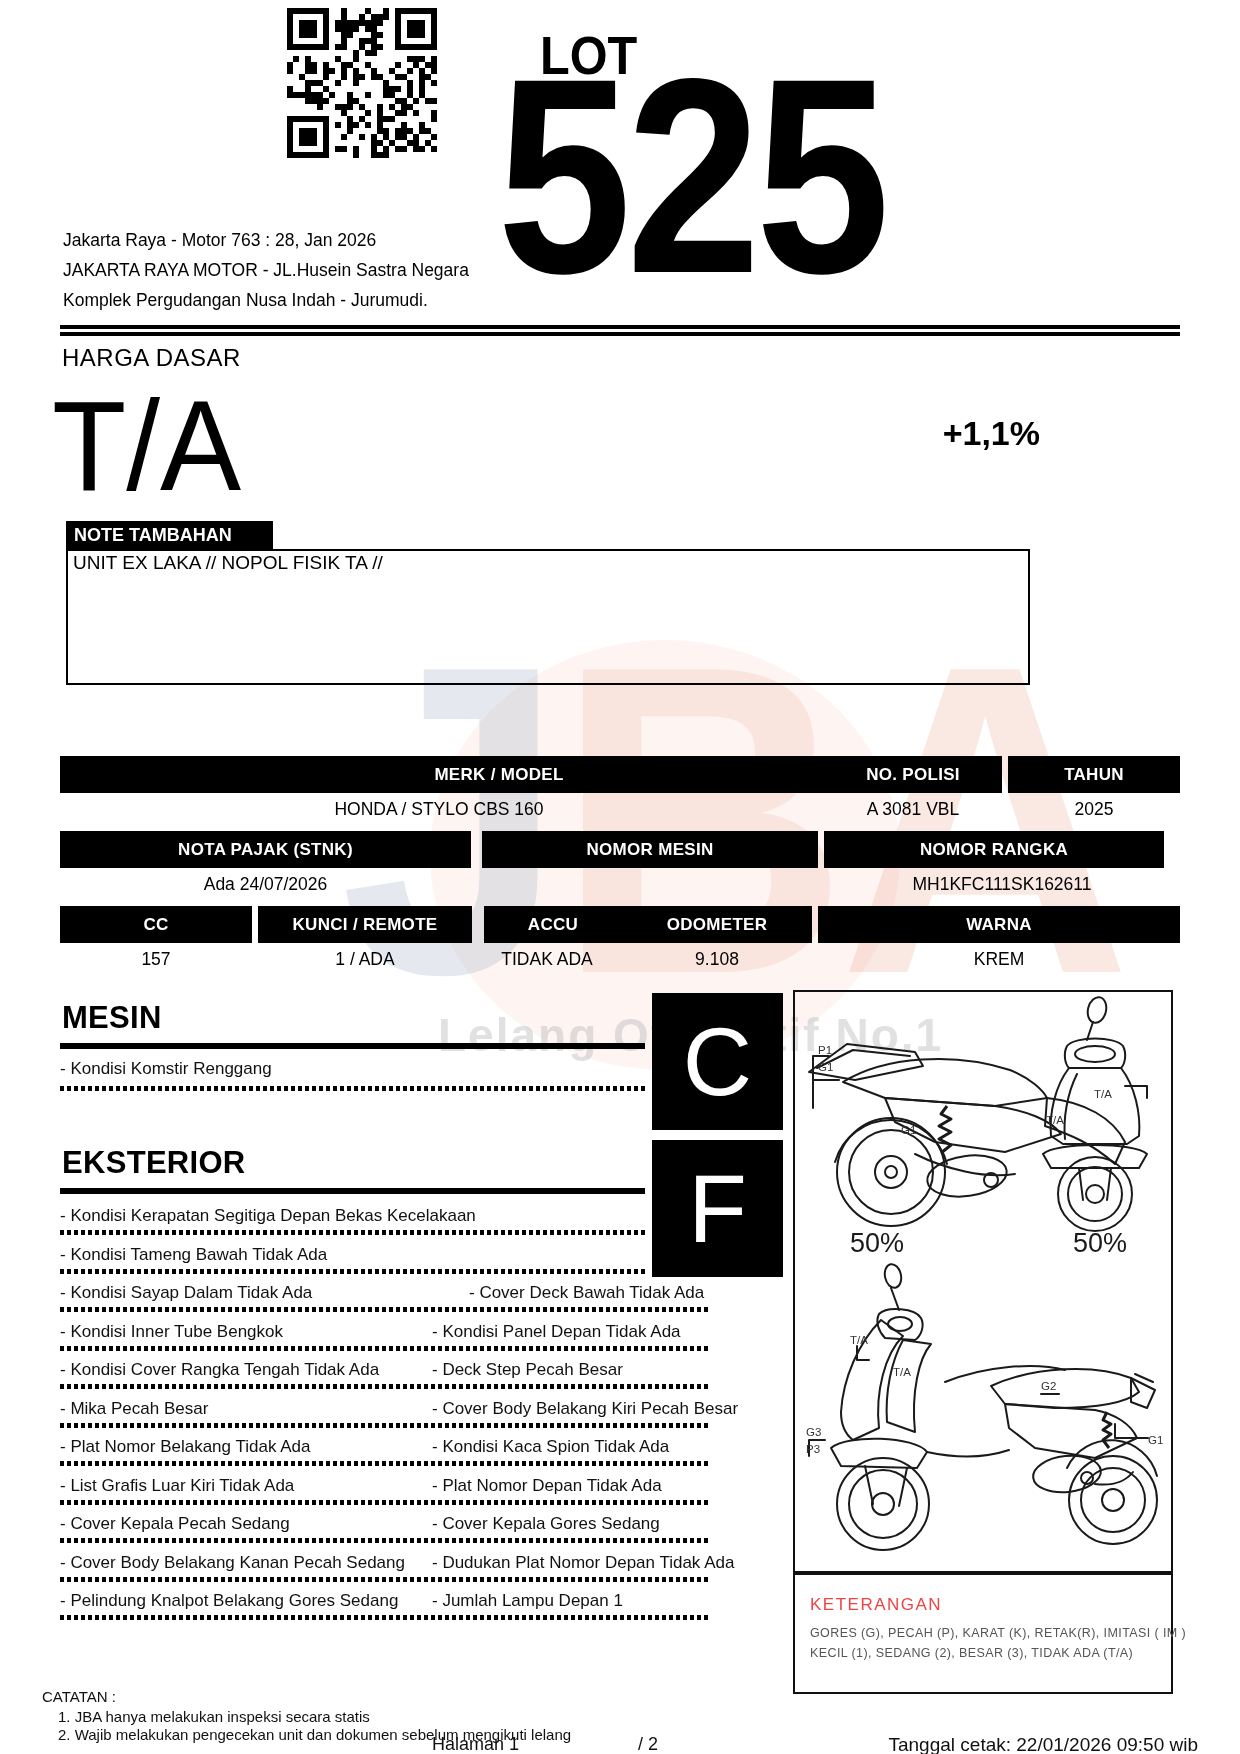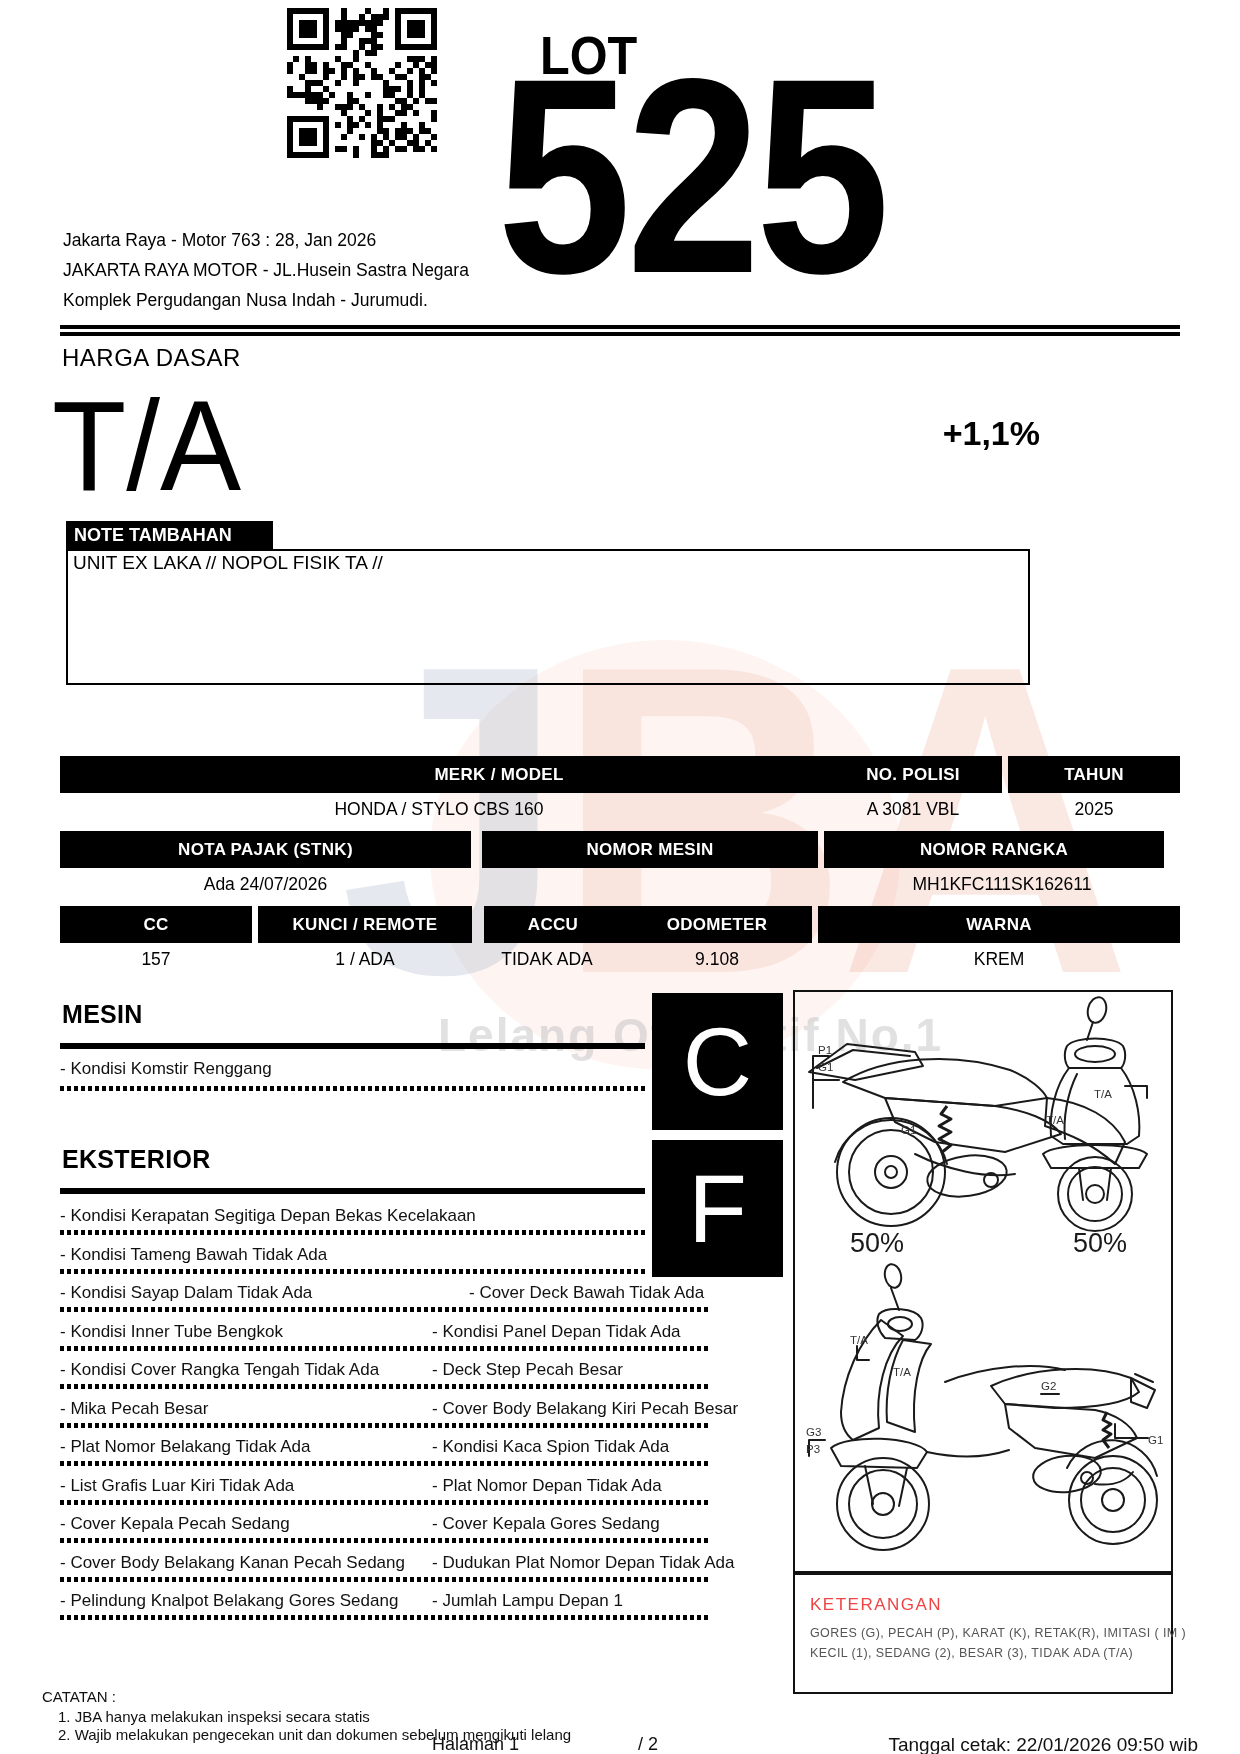--- a/index.html
+++ b/index.html
@@ -34,21 +34,21 @@
   .harga-change{left:840px;top:414px;width:200px;text-align:right;font-size:34px;font-weight:700;}
   .note-bar{left:66px;top:521px;width:207px;height:28px;background:#000;color:#fff;
             font-size:18px;font-weight:700;display:flex;align-items:center;padding-left:8px;}
   .note-box{left:66px;top:549px;width:964px;height:136px;border:2px solid #000;}
   .note-text{left:73px;top:552px;font-size:19px;}
   
   .th{background:#000;color:#fff;height:37px;display:flex;align-items:center;
       justify-content:center;font-size:17px;font-weight:700;letter-spacing:.3px;}
   .td{font-size:17.5px;text-align:center;}
   
-  .sec-title{font-size:25px;font-weight:700;letter-spacing:.3px;}
+  .sec-title{font-size:31px;font-weight:700;letter-spacing:.3px;}
   .thick{height:6px;background:#000;}
   .dotted{height:5px;background:repeating-linear-gradient(to right,#000 0 4px,transparent 4px 7px);}
   .item{font-size:17px;color:#111;}
   .grade{left:652px;width:131px;height:137px;background:#000;color:#fff;
          display:flex;align-items:center;justify-content:center;font-size:96px;}
   
   .diag-panel{left:793px;top:990px;width:380px;height:704px;border:2px solid #111;background:transparent;}
   .diag-divider{left:793px;top:1571px;width:380px;height:4px;background:#111;}
   .tire{font-size:27px;color:#1a1a1a;}
   .dlabel{font-size:11.5px;color:#333;line-height:1.5;}

